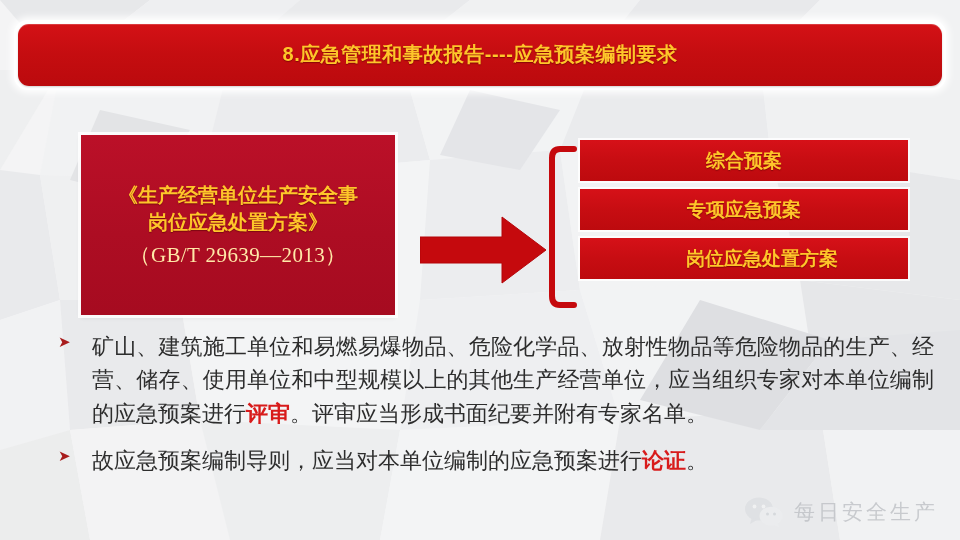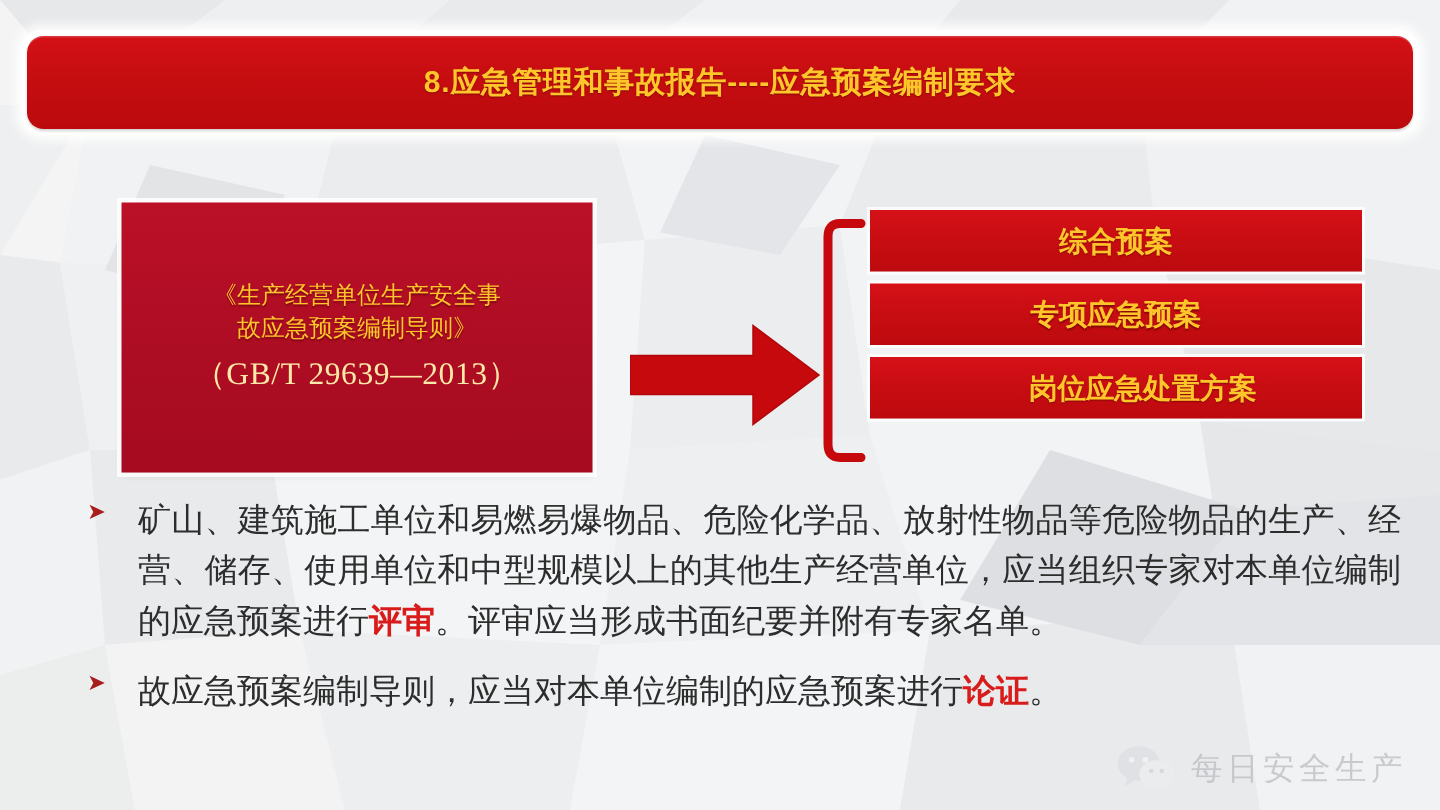--- a/index.html
+++ b/index.html
@@ -45,22 +45,22 @@
   .std-box{
     position:absolute; left:81px; top:135px; width:314px; height:180px;
     background:linear-gradient(180deg,#bb1028 0%,#ad0d23 55%,#a60b20 100%);
     z-index:5;
     box-shadow:0 0 0 3px rgba(255,255,255,.85), 0 2px 5px rgba(0,0,0,.12);
     display:flex; flex-direction:column; align-items:center; justify-content:center;
     padding:0 8px;
   }
   .std-line{
     color:#fec62a;
-    font-size:16px;
-    font-weight:400;
+    font-size:20px;
+    font-weight:700;
     line-height:1.35;
     text-align:center;
     white-space:nowrap;
     text-shadow:0 1px 1px rgba(80,0,0,.5);
   }
   .std-code{
     color:#ffe9a8;
     font-size:21px;
     font-weight:400;
     font-family:"Liberation Serif","DejaVu Serif",serif;
@@ -171,21 +171,21 @@
 
 <div class="title-wrap">
   <div class="title-glow"></div>
   <div class="title-bar">
     <span class="title-text">8.应急管理和事故报告----应急预案编制要求</span>
   </div>
 </div>
 
 <div class="std-box">
   <div class="std-line">《生产经营单位生产安全事</div>
-  <div class="std-line">故应急预案编制导则》</div>
+  <div class="std-line">岗位应急处置方案》</div>
   <div class="std-code">（GB/T 29639—2013）</div>
 </div>
 
 <svg class="arrow" width="128" height="70" viewBox="0 0 128 70">
   <polygon points="0,22 82,22 82,2 126,35 82,68 82,48 0,48" fill="#c5090d" stroke="#b40508" stroke-width="1"></polygon>
 </svg>
 
 <svg class="bracket" width="30" height="164" viewBox="0 0 30 164">
   <path d="M26 4 L12 4 Q4 4 4 13 L4 151 Q4 160 12 160 L26 160" fill="none" stroke="#c5090d" stroke-width="6" stroke-linecap="round"></path>
 </svg>

